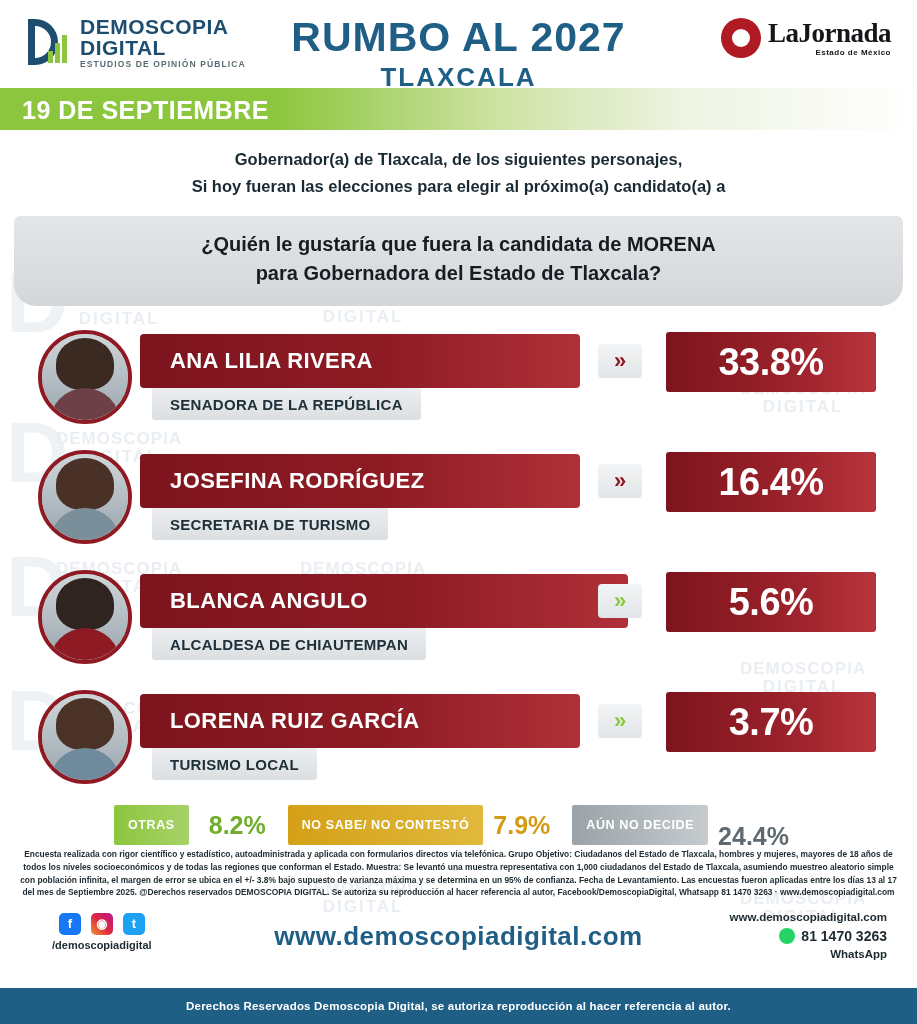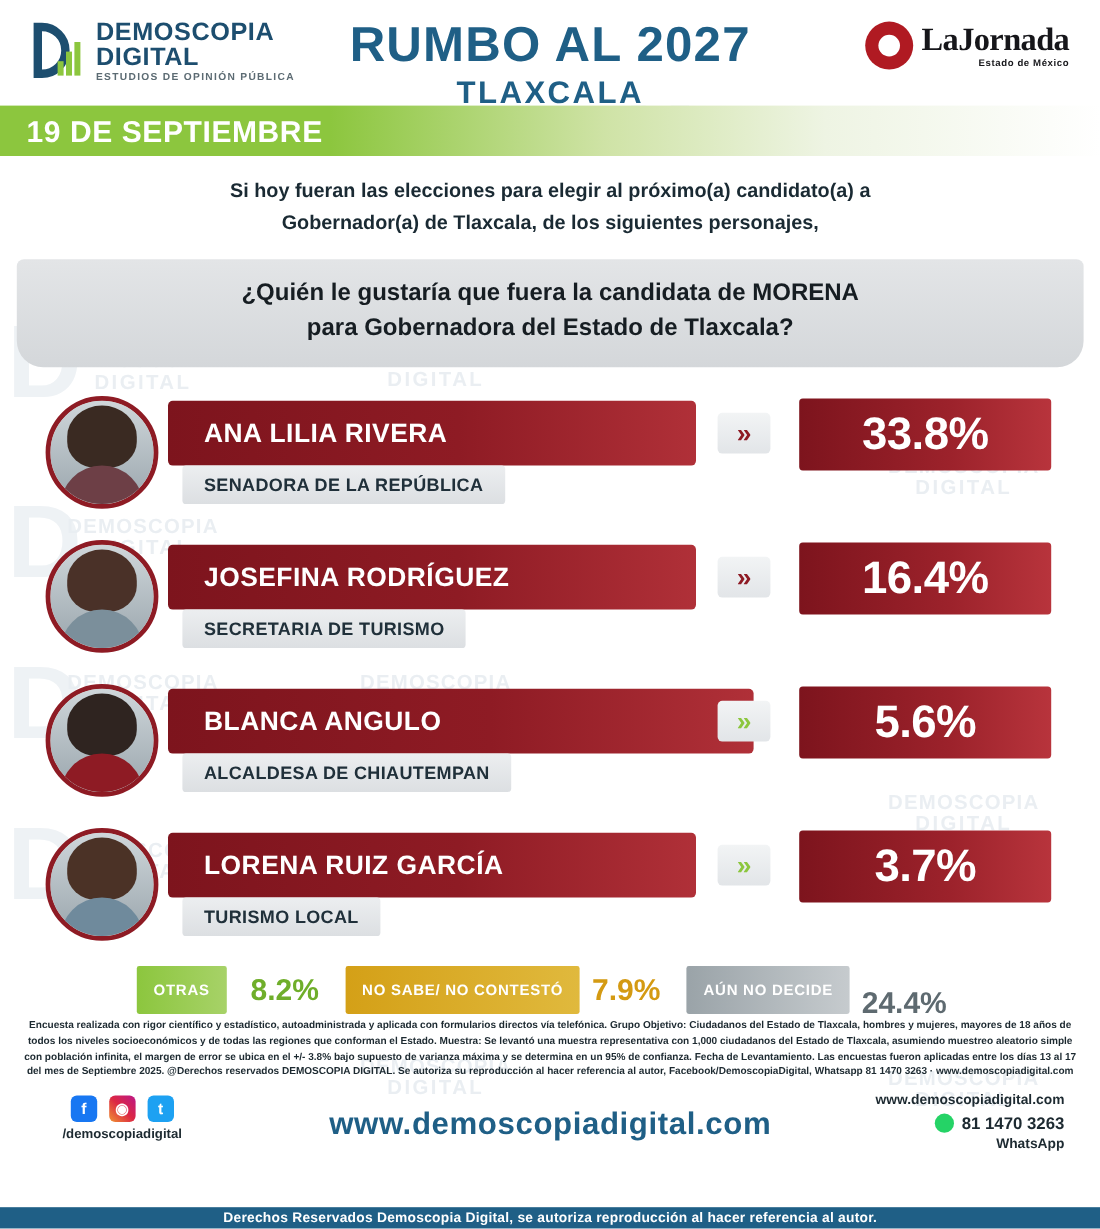--- a/index.html
+++ b/index.html
@@ -315,21 +315,21 @@
   .contact .c2 { font-size: 14px; color:#1d2a31; font-weight: bold; display:flex; align-items:center; justify-content:flex-end; gap:6px;}
   .contact .c3 { font-size: 11.5px; color:#1d2a31; font-weight: bold;}
   .wa {
     width: 16px; height: 16px; border-radius:50%;
     background:#25d366; display:inline-block;
   }
 
   .bottombar {
     position: absolute;
     left: 0; right: 0; bottom: 0;
-    height: 18px;
+    height: 36px;
     background: #1f5f86;
     color: #ffffff;
     font-size: 11.5px;
     font-weight: bold;
     display: flex; align-items: center; justify-content: center;
     letter-spacing: .2px;
     z-index: 3;
   }
 </style>
 </head>
@@ -381,22 +381,22 @@
         <div class="jt2">Estado de México</div>
       </div>
     </div>
   </div>
 
   <div class="date-band">
     <div class="date-text">19 DE SEPTIEMBRE</div>
   </div>
 
   <div class="qwrap">
+    <div class="q-line">Gobernador(a) de Tlaxcala, de los siguientes personajes,</div>
     <div class="q-line">Si hoy fueran las elecciones para elegir al próximo(a) candidato(a) a</div>
-    <div class="q-line">Gobernador(a) de Tlaxcala, de los siguientes personajes,</div>
   </div>
 
   <div class="q-box">
     <div class="qb">¿Quién le gustaría que fuera la candidata de MORENA</div>
     <div class="qb">para Gobernadora del Estado de Tlaxcala?</div>
   </div>
 
   <div class="rows">
 
     <div class="row">

